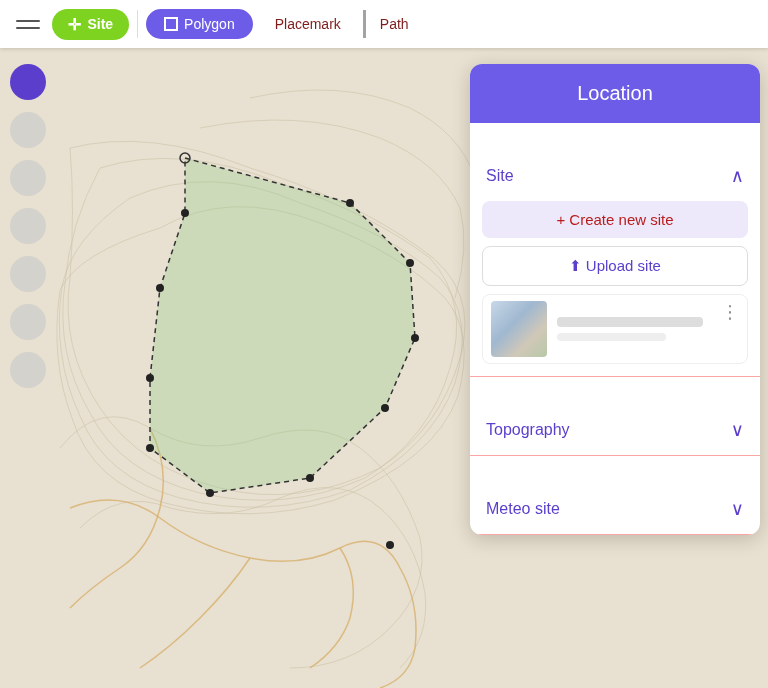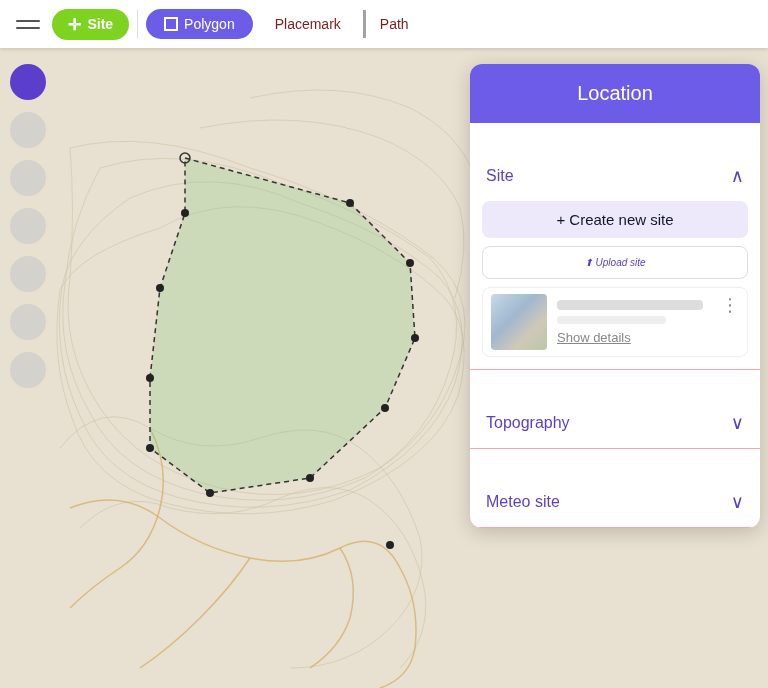--- a/index.html
+++ b/index.html
@@ -146,44 +146,43 @@
     }
     .section-content {
       padding: 0 12px 12px;
     }
     .btn-create-site {
       width: 100%;
       background: #ede9fb;
       border: none;
       border-radius: 8px;
       padding: 10px;
-      color: #0f172a;
+      color: #b91c1c;
       font-size: 15px;
       cursor: pointer;
       display: flex;
       align-items: center;
       justify-content: center;
       gap: 6px;
       margin-bottom: 8px;
     }
     .btn-upload-site {
       width: 100%;
       background: white;
       border: 1px solid #ddd;
       border-radius: 8px;
       padding: 10px;
       color: #5b3fcc;
-      font-size: 10px;
+      font-size: 15px;
       cursor: pointer;
       display: flex;
       align-items: center;
       justify-content: center;
       gap: 6px;
       margin-bottom: 8px;
-      font-style: italic;
     }
     .site-card {
       background: white;
       border: 1px solid #eee;
       border-radius: 8px;
       display: flex;
       align-items: center;
       gap: 10px;
       padding: 6px 8px;
       position: relative;
@@ -320,21 +319,20 @@
           <span>+ Create new site</span>
         </button>
         <button class="btn-upload-site">
           <span>⬆ Upload site</span>
         </button>
         <div class="site-card">
           <div class="site-thumbnail"></div>
           <div class="site-info">
             <div class="site-name-bar"></div>
             <div class="site-name-bar2"></div>
-            <span class="show-details">Show details</span>
           </div>
           <span class="site-more">⋮</span>
         </div>
       </div>
     </div>
 
     <div class="panel-section">
       <div class="section-header">
         <span class="section-title">Topography</span>
         <span class="chevron">∨</span>

